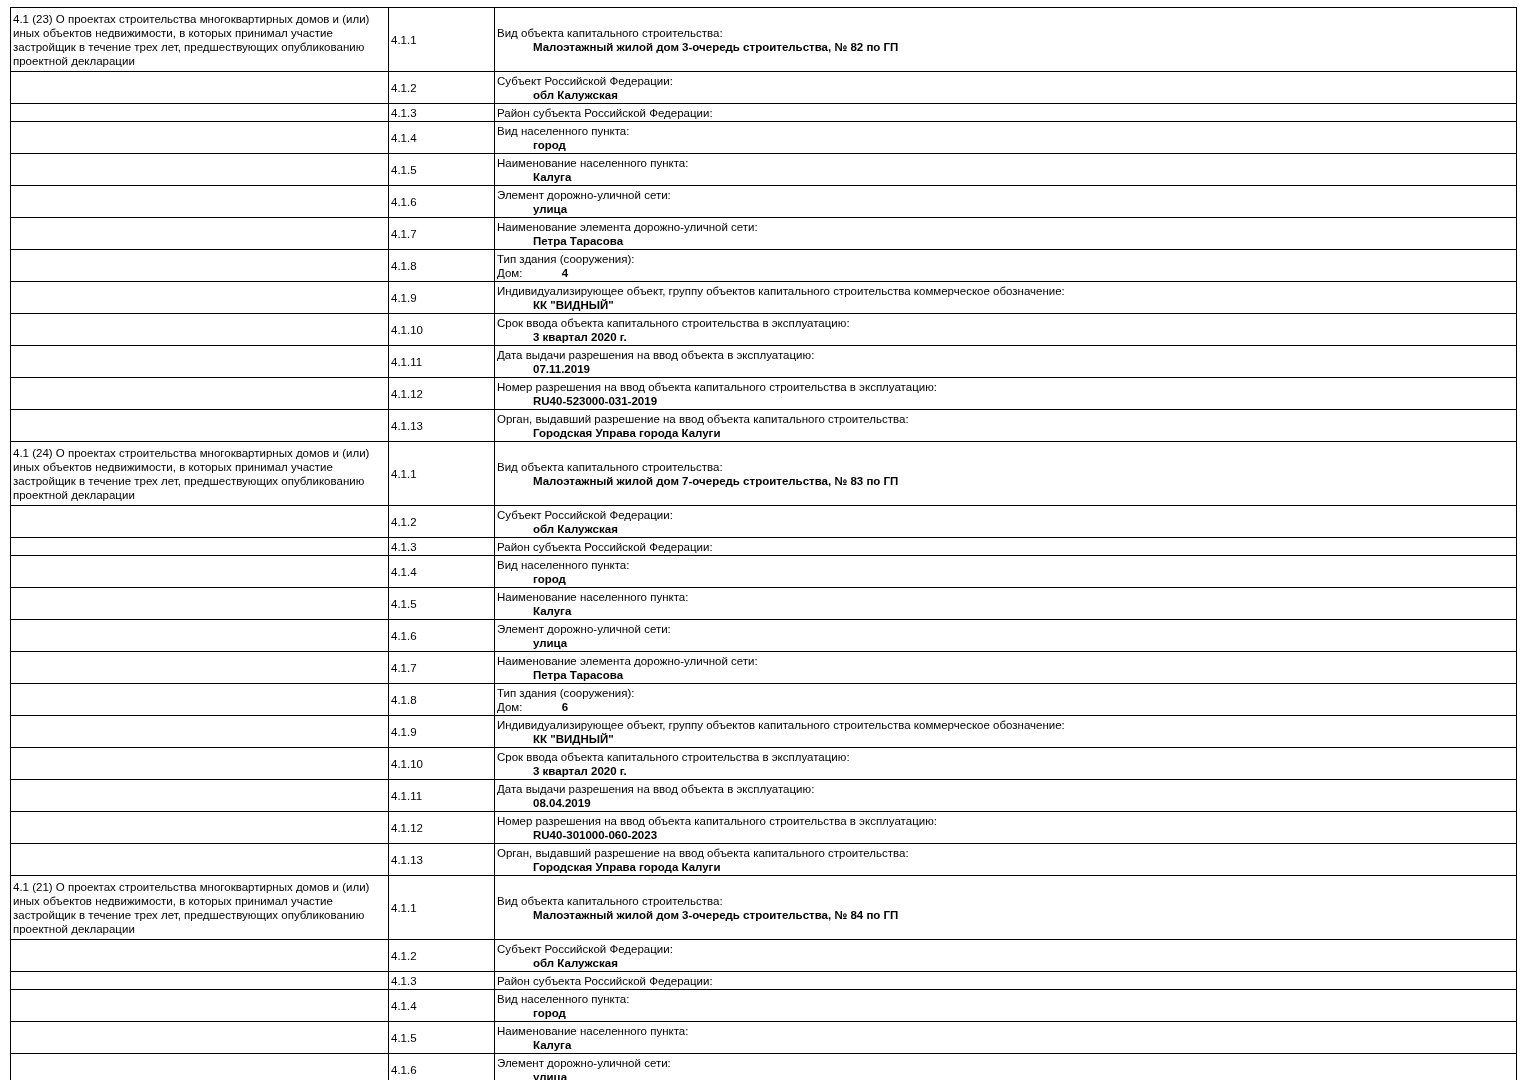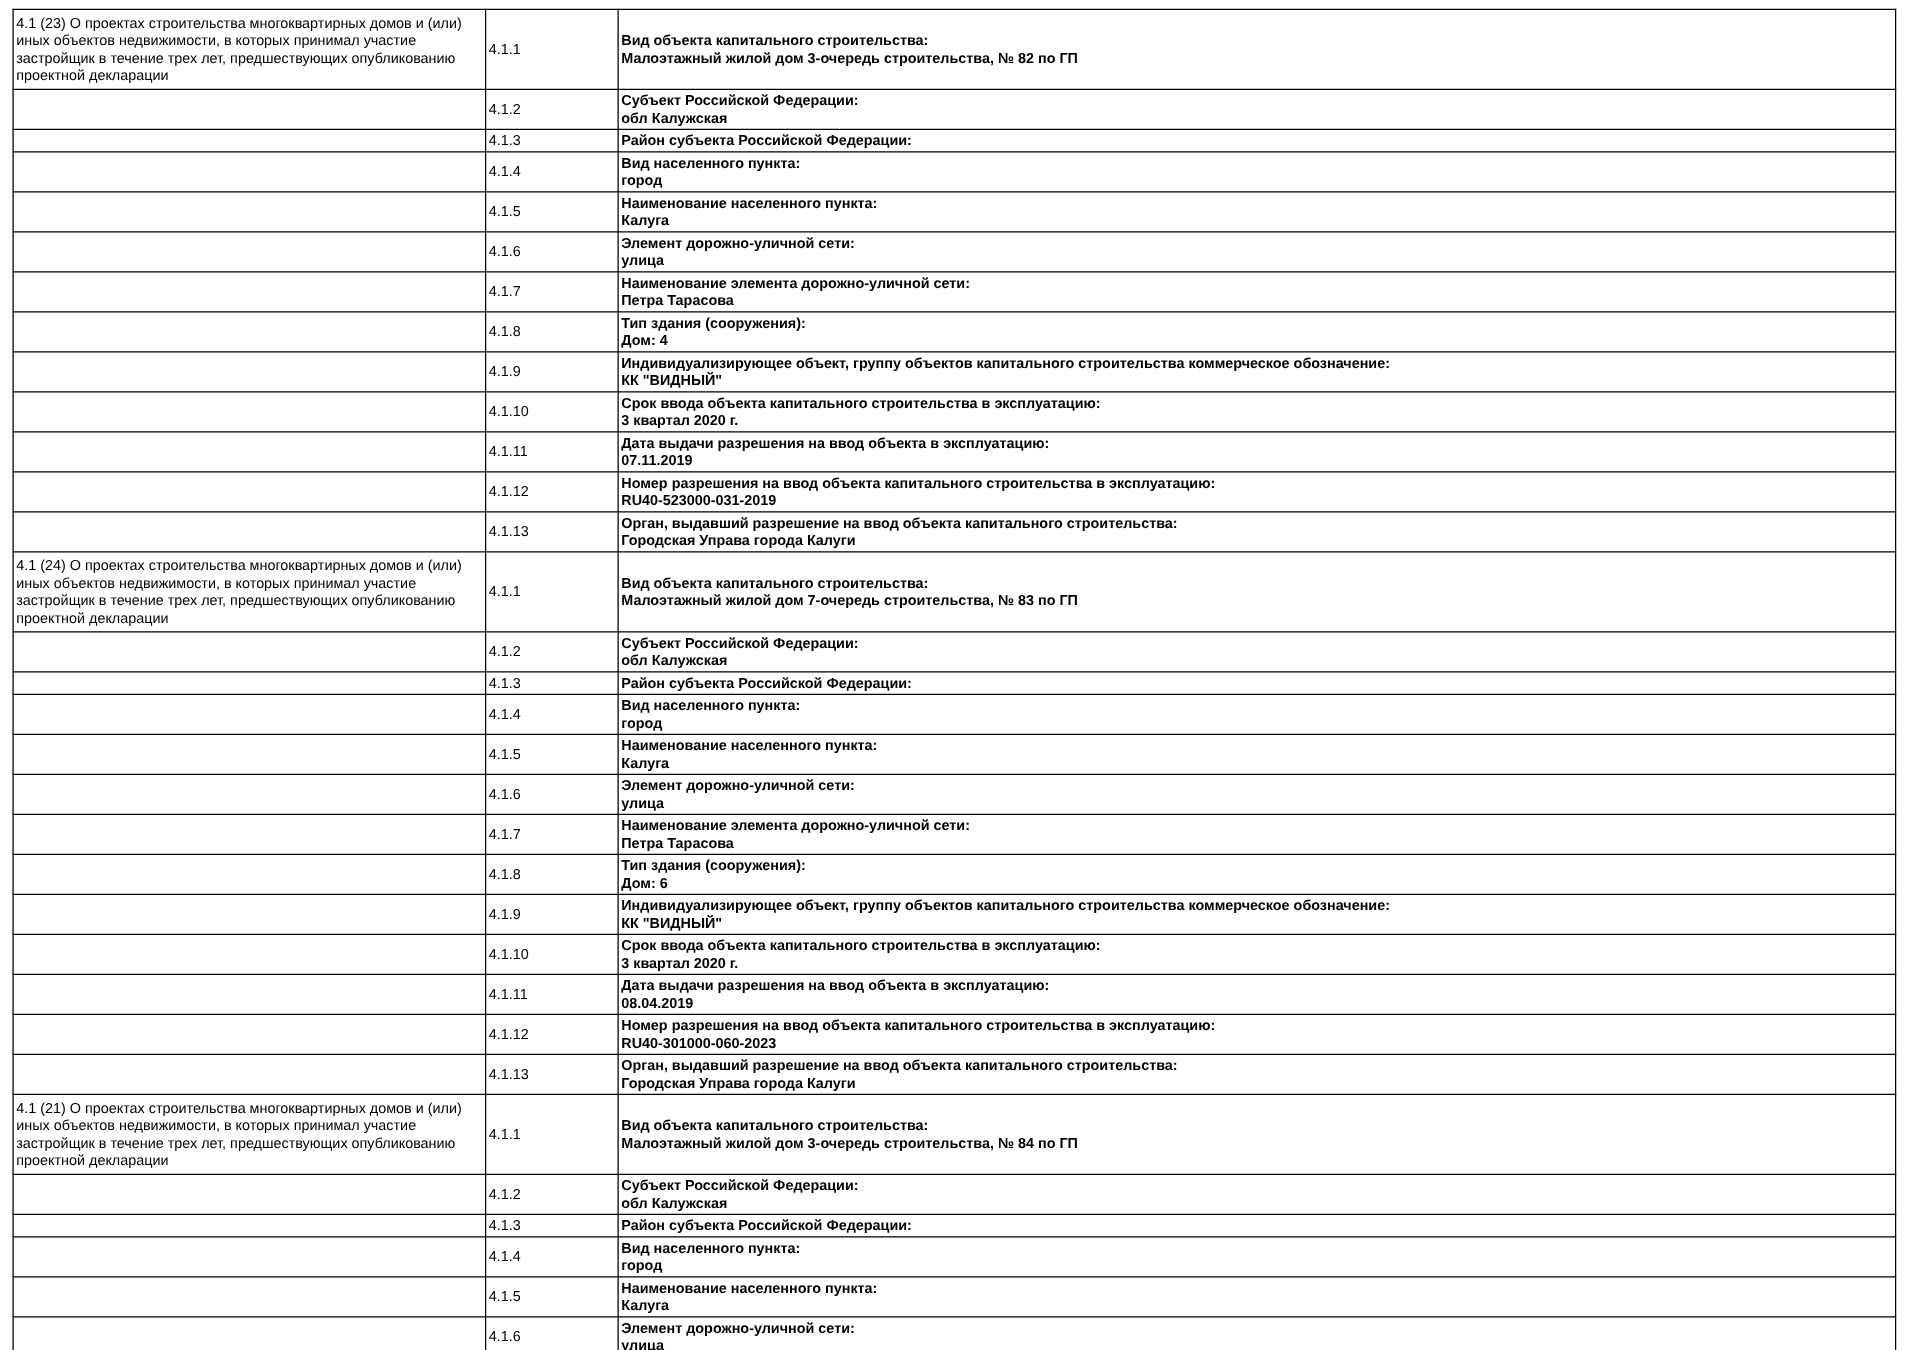--- a/index.html
+++ b/index.html
@@ -41,30 +41,31 @@
     width: 100px;
     vertical-align: middle;
   }
   td.val {
     vertical-align: middle;
   }
   tr.row-first td { height: 61px; }
   tr.row-normal td { height: 29px; }
   tr.row-single td { height: 15px; }
   .field-label {
-    font-weight: 700;
+    font-weight: 400;
   }
   .field-value {
     font-weight: 400;
   }
   .field-value .bold {
     font-weight: 700;
+    margin-left: 36px;
   }
   .field-value .plain {
-    font-weight: 700;
+    font-weight: 400;
   }
 </style>
 </head>
 <body>
 
 <div class="page">
   <table class="decl-table">
     <tbody>
         <tr class="row-first">
           <td class="desc">4.1 (23) О проектах строительства многоквартирных домов и (или) иных объектов недвижимости, в которых принимал участие застройщик в течение трех лет, предшествующих опубликованию проектной декларации</td>

